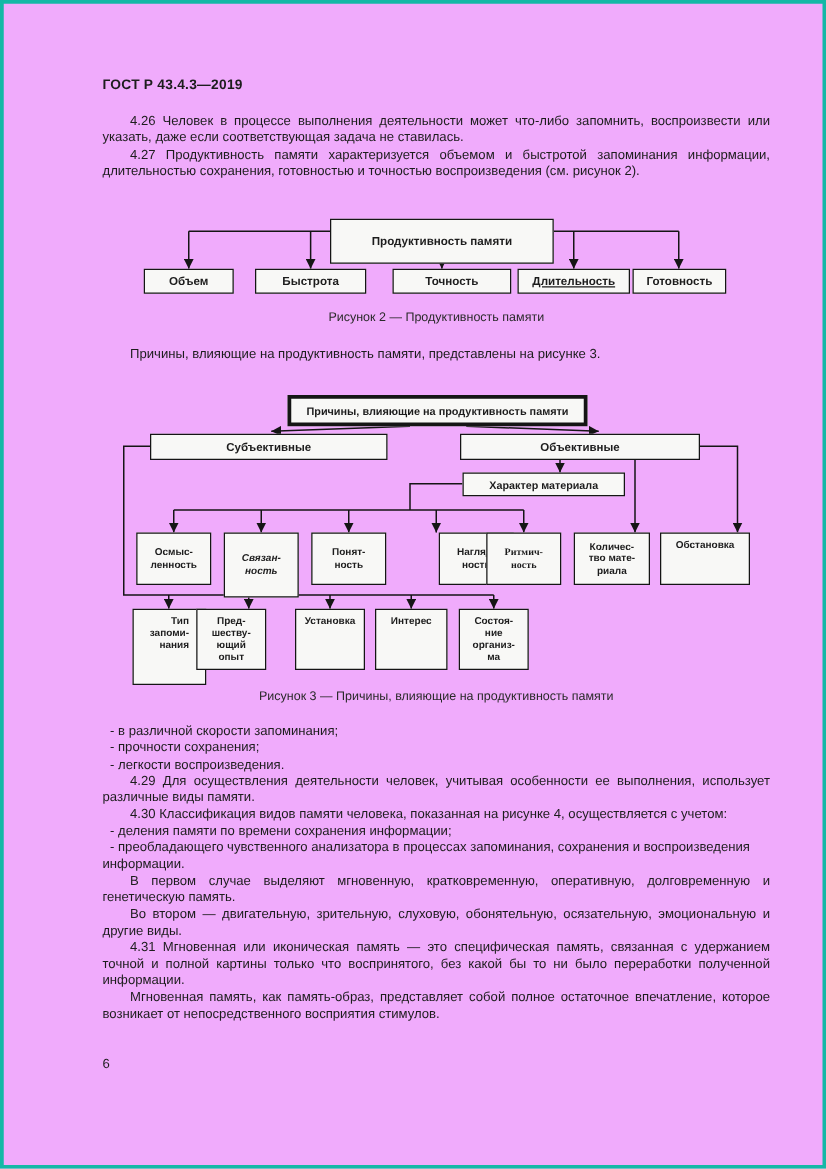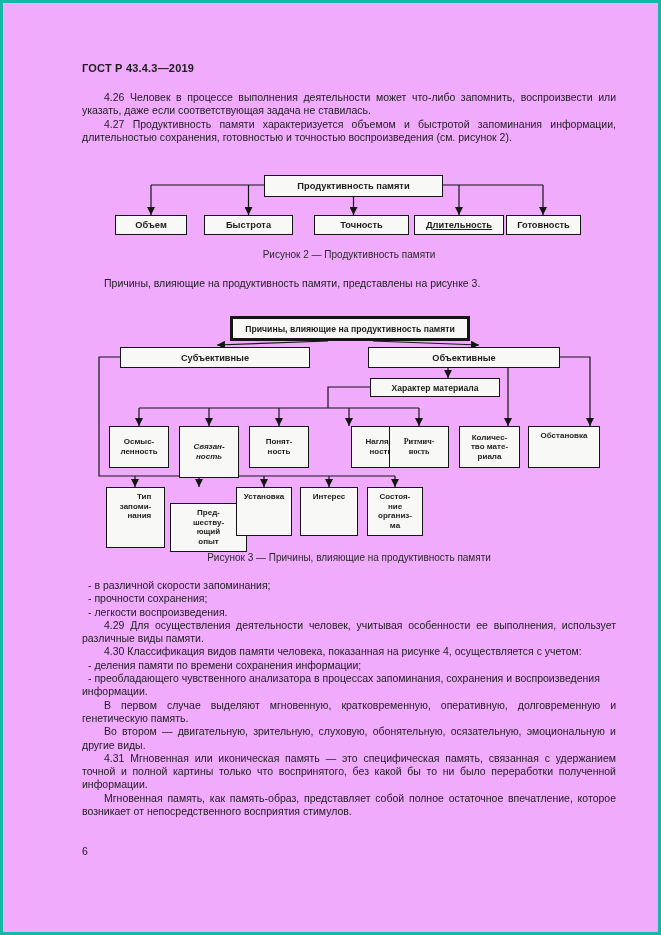--- a/index.html
+++ b/index.html
@@ -57,21 +57,21 @@
       <g stroke="#151515" stroke-width="1.2" fill="none">
         <path d="M165,12 H52"></path>
         <line x1="52" y1="12" x2="52" y2="42" marker-end="url(#arr)"></line>
         <line x1="149.5" y1="12" x2="149.5" y2="42" marker-end="url(#arr)"></line>
         <path d="M344,12 H444"></path>
         <line x1="360" y1="12" x2="360" y2="42" marker-end="url(#arr)"></line>
         <line x1="444" y1="12" x2="444" y2="42" marker-end="url(#arr)"></line>
         <line x1="254.5" y1="22" x2="254.5" y2="42" marker-end="url(#arr)"></line>
       </g>
     </svg>
-    <div class="dbox f2" style="left:165px;top:2px;width:179px;height:22px;">Продуктивность памяти</div>
+    <div class="dbox f2" style="left:165px;top:2px;width:179px;height:36px;">Продуктивность памяти</div>
     <div class="dbox f2" style="left:16px;top:42px;width:72px;height:20px;">Объем</div>
     <div class="dbox f2" style="left:105px;top:42px;width:89px;height:20px;">Быстрота</div>
     <div class="dbox f2" style="left:215px;top:42px;width:95px;height:20px;">Точность</div>
     <div class="dbox f2" style="left:315px;top:42px;width:90px;height:20px;text-decoration:underline;">Длительность</div>
     <div class="dbox f2" style="left:407px;top:42px;width:75px;height:20px;">Готовность</div>
   </div>
 
   <div class="caption" style="top:246px;">Рисунок 2 — Продуктивность памяти</div>
 
   <div class="tb" style="top:274px;">
@@ -123,21 +123,21 @@
     <div class="dbox small" style="left:296px;top:115px;width:60px;height:42px;font-family:Liberation Serif, serif;">Ритмич-
 ность</div>
     <div class="dbox small" style="left:366px;top:115px;width:61px;height:42px;">Количес-
 тво мате-
 риала</div>
     <div class="dbox small topalign" style="left:435px;top:115px;width:72px;height:42px;">Обстановка</div>
 
     <div class="dbox small topalign" style="left:13px;top:176px;width:59px;height:61px;text-align:right;">Тип
 запоми-
 нания</div>
-    <div class="dbox small topalign" style="left:77px;top:176px;width:77px;height:49px;margin-top:16px;">Пред-
+    <div class="dbox small topalign" style="left:64px;top:176px;width:56px;height:49px;">Пред-
 шеству-
 ющий
 опыт</div>
     <div class="dbox small topalign" style="left:143px;top:176px;width:56px;height:49px;">Установка</div>
     <div class="dbox small topalign" style="left:207px;top:176px;width:58px;height:49px;">Интерес</div>
     <div class="dbox small topalign" style="left:274px;top:176px;width:56px;height:49px;">Состоя-
 ние
 организ-
 ма</div>
   </div>

